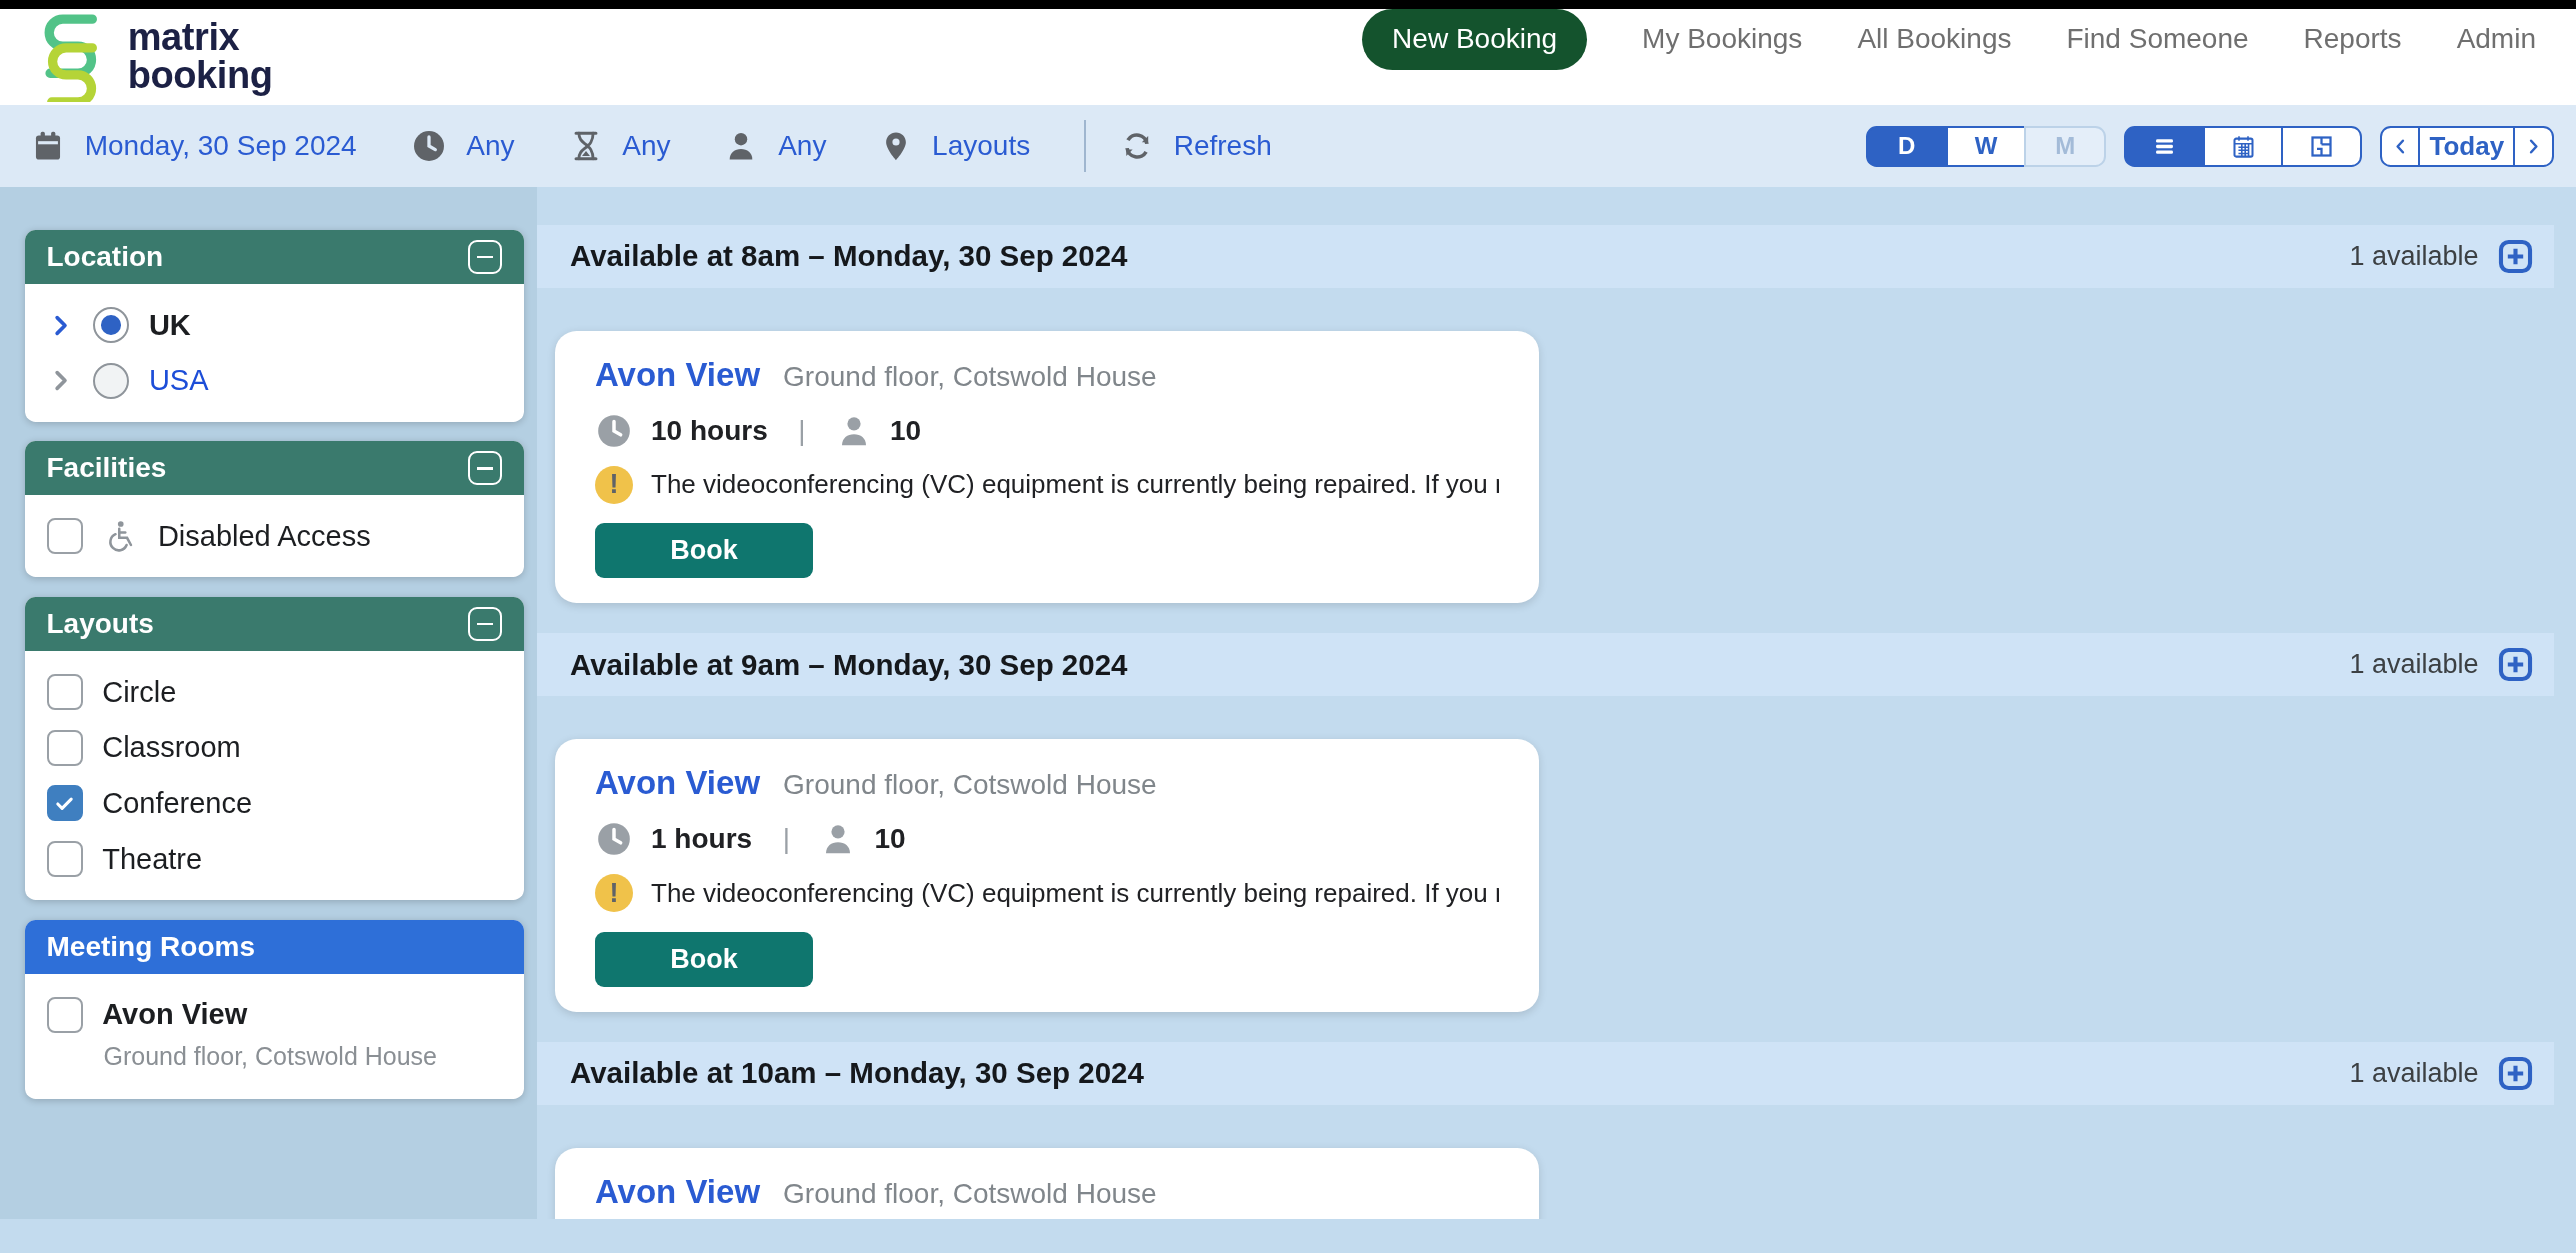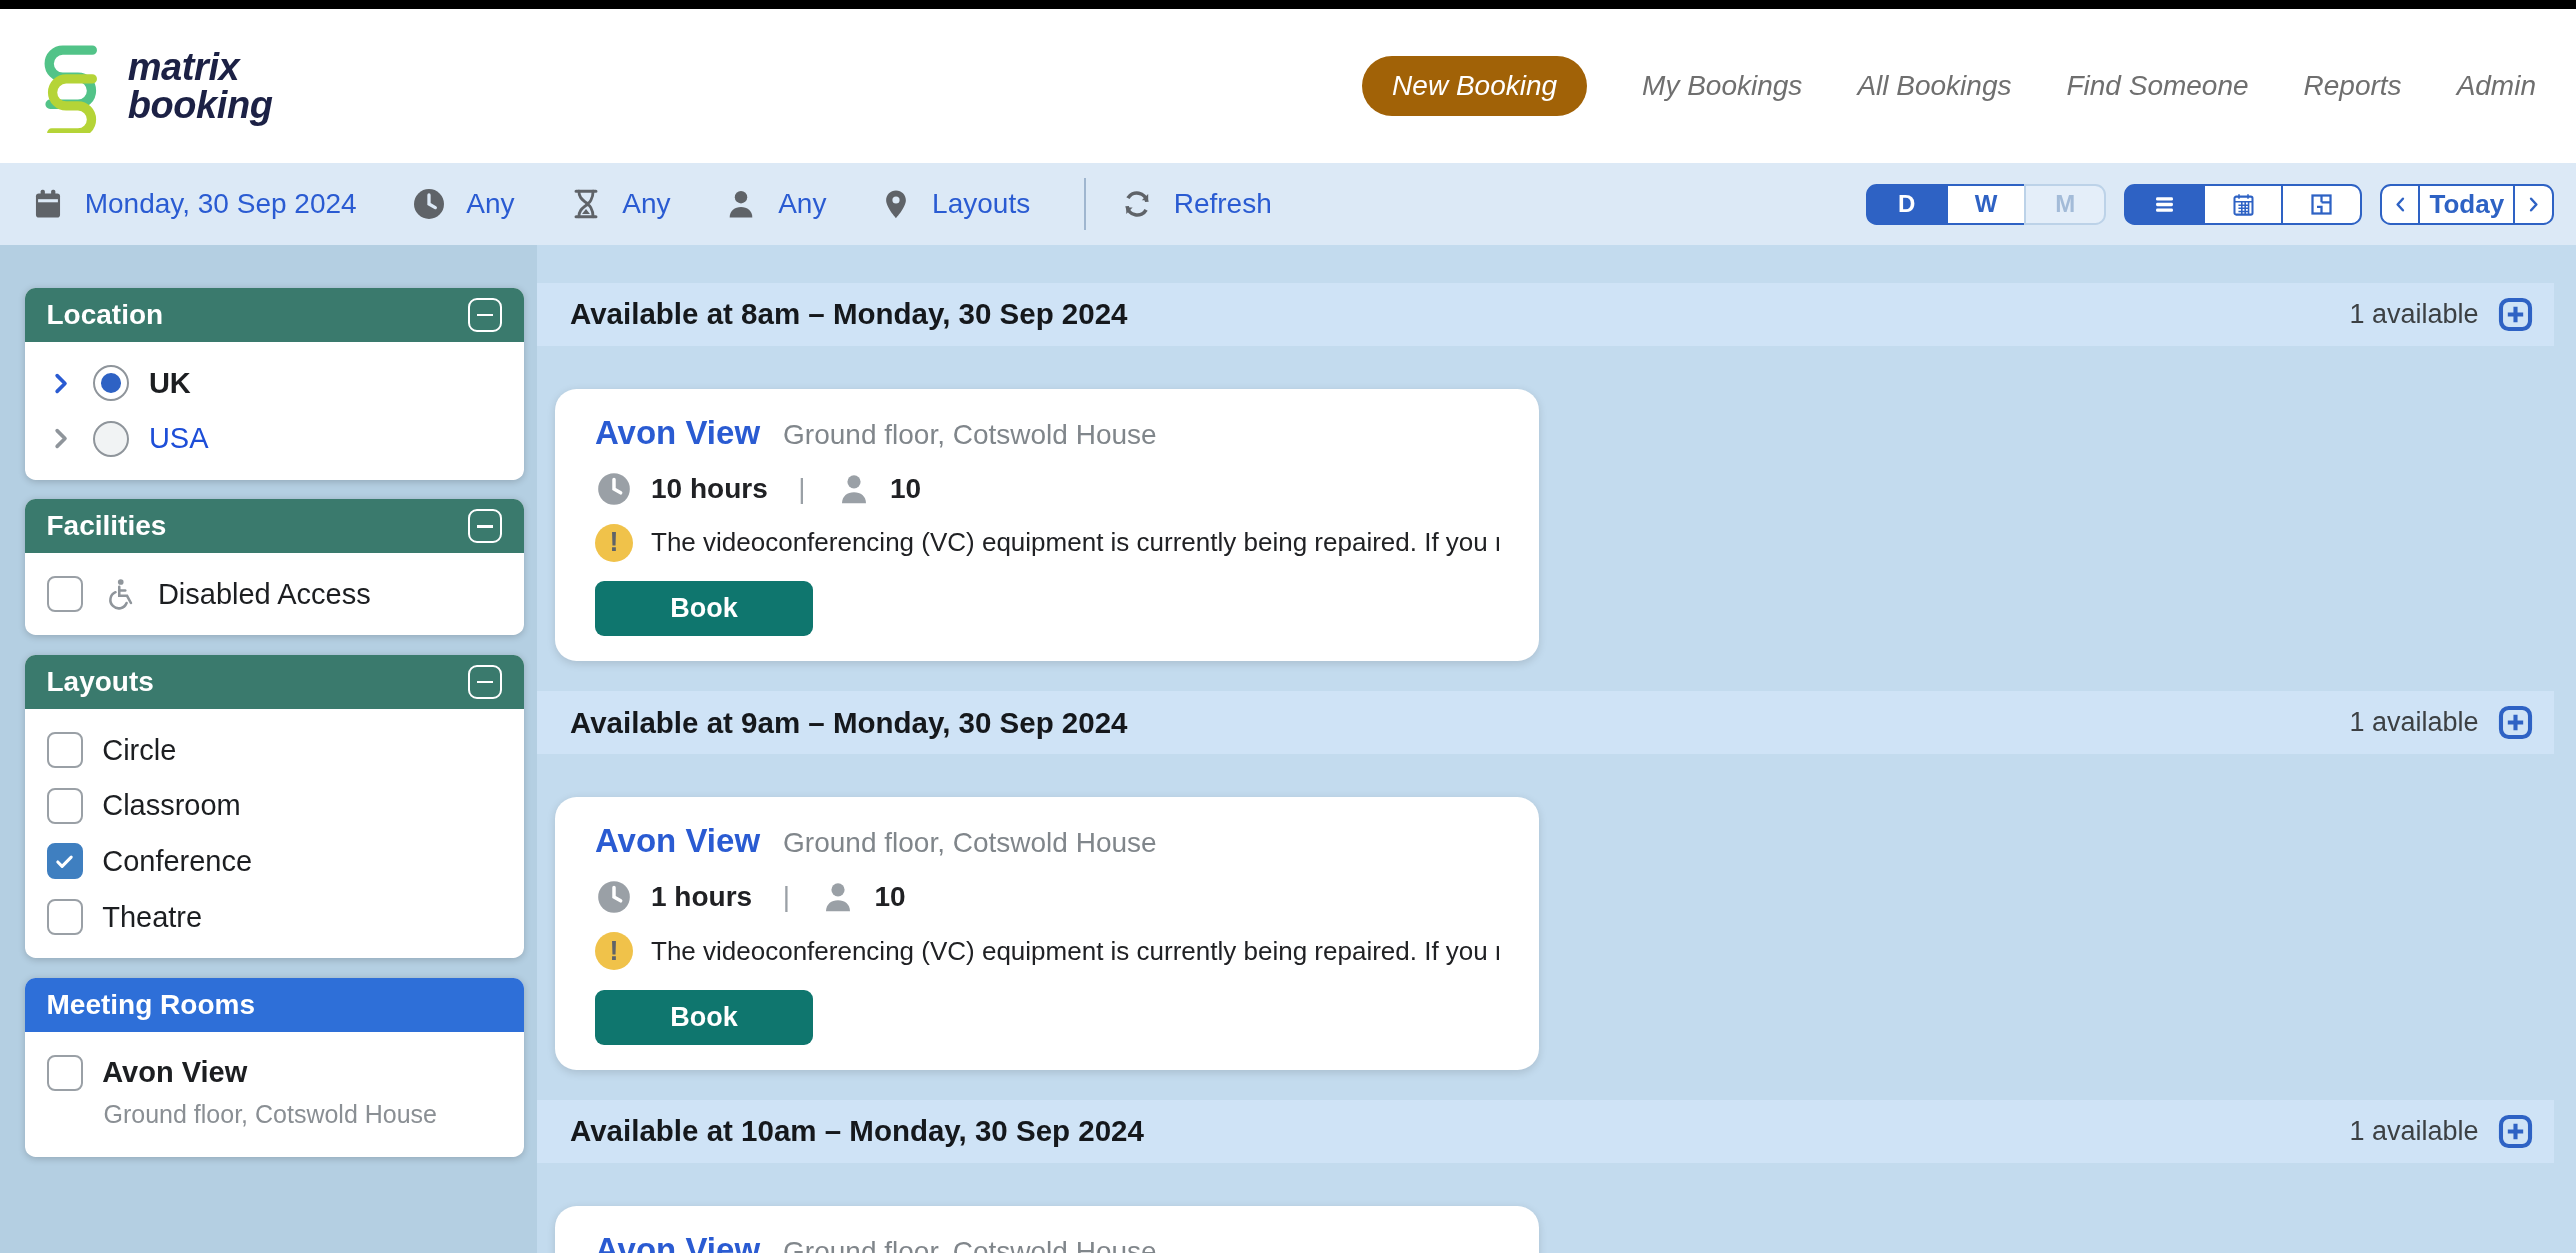--- a/index.html
+++ b/index.html
@@ -1,26 +1,26 @@
 <!DOCTYPE html>
 <html style="font-size:14.3px"><head>
 <meta charset="utf-8">
 <style>
   * { margin:0; padding:0; box-sizing:border-box; }
   html,body { width:2576px; height:1253px; overflow:hidden; }
   body { font-family:"Liberation Sans","DejaVu Sans",sans-serif; background:#c3dbee; }
 
   
   .topbar { height:9px; background:#000; }
-  .header { height:154px; background:#fff; display:flex; align-items:center; padding:0 40px 0 31px;font-style:italic; }
+  .header { height:96px; background:#fff; display:flex; align-items:flex-start; padding:0 40px 0 31px; }
   .logo { display:flex; align-items:center; gap:19.7px; }
   .logo-text { font-weight:700; font-size:38px; line-height:38px; color:#1c2145; letter-spacing:-0.4px; }
   .nav { margin-left:auto; display:flex; align-items:center; gap:55px; }
   .nav a { text-decoration:none; color:#6f6f6f; font-size:28px; cursor:pointer; }
-  .nav .pill { background:#a16207; color:#fff; border-radius:894px; padding:14.3px 30px; font-size:28px; }
+  .nav .pill { background:#14532d; color:#fff; border-radius:894px; padding:14.3px 30px; font-size:28px; }
 
   
   .filterbar { height:82px; background:#dce9f6; display:flex; align-items:center; padding:0 22.4px 0 31px; }
   .f-item { display:flex; align-items:center; gap:19.7px; margin-right:54px; cursor:pointer; }
   .f-item .lbl { color:#2a5bd2; font-size:28px; }
   .f-icon { color:#5f6368; display:flex; }
   .f-divider { width:1.8px; height:52px; background:#9fb6cf; margin:0 34px 0 0; }
   .filter-right { margin-left:auto; display:flex; align-items:center; gap:18px; }
   .seg-group { display:flex; }
   .seg { height:41px; min-width:82px; display:flex; align-items:center; justify-content:center;

